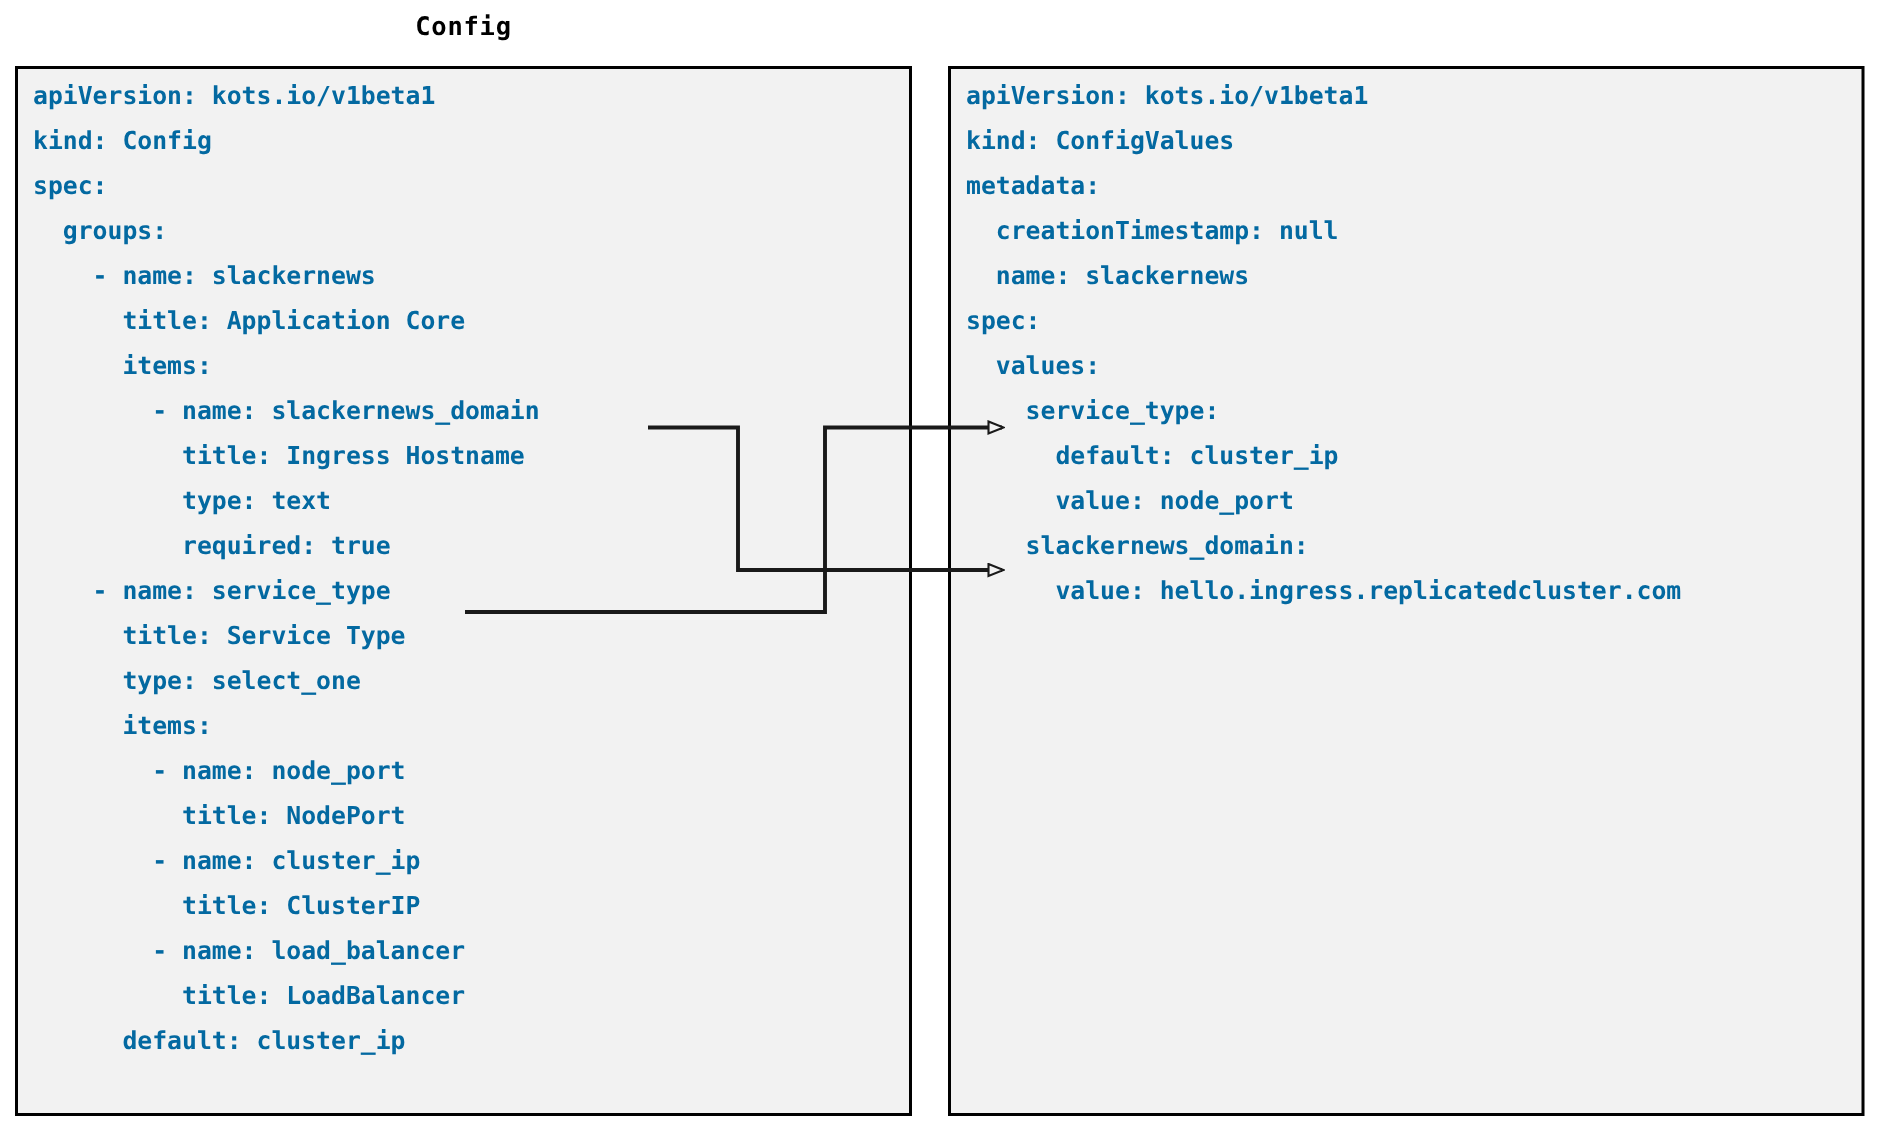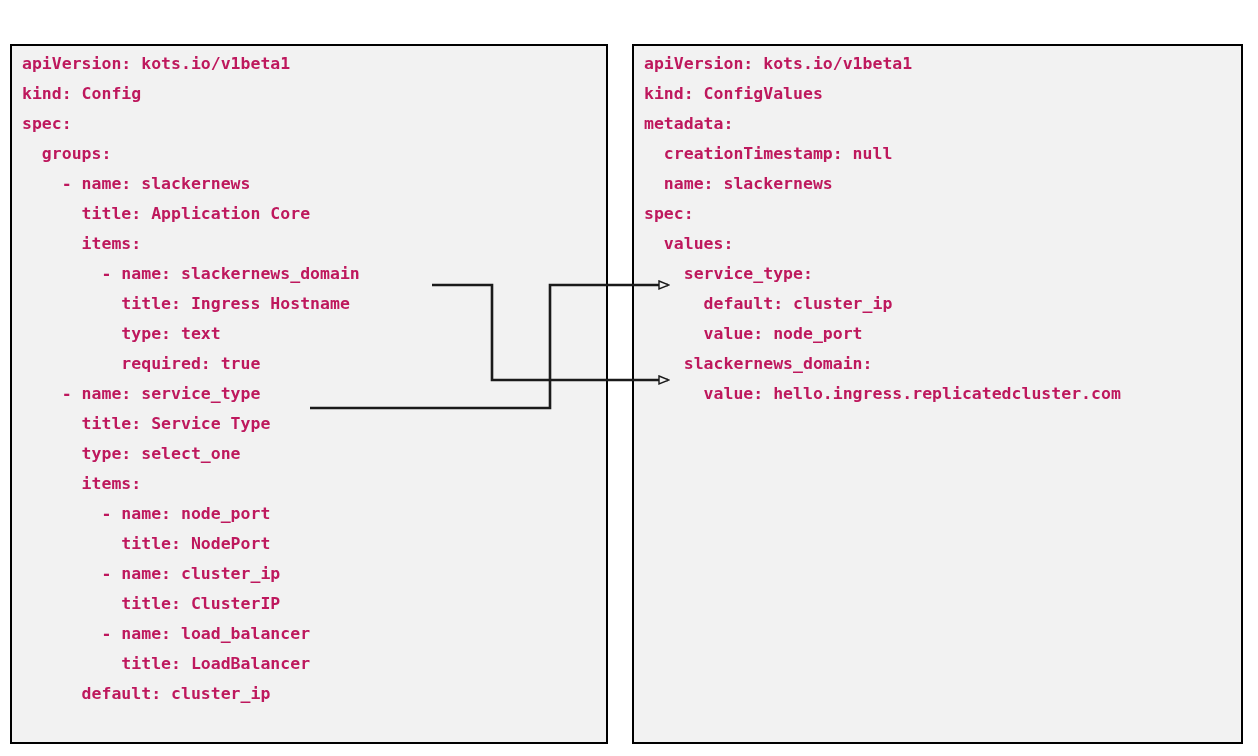--- a/index.html
+++ b/index.html
@@ -48,21 +48,21 @@
   #panel-values  { left: 632px; width: 611px; }
 
   
   .yaml {
     position: absolute;
     left: 10px;
     top: 3px;
     font-family: "DejaVu Sans Mono", "Liberation Mono", monospace;
     font-size: 16.5px;
     font-weight: bold;
-    color: #be185d;
+    color: #0369a1;
     line-height: 30px;
     white-space: pre;
     letter-spacing: 0px;
   }
   .yaml .line {
     height: 30px;
     white-space: pre;
   }
 
   
@@ -73,20 +73,21 @@
     width: 1258px;
     height: 756px;
     pointer-events: none;
   }
 </style>
 </head>
 <body>
 
 <div id="canvas">
 
+  <div class="panel-title" id="title-config">Config</div>
 
 
   <div class="panel" id="panel-config" style="background: rgb(242, 242, 242); border-color: rgb(0, 0, 0);">
     <div class="yaml" id="yaml-config"><div class="line">apiVersion: kots.io/v1beta1</div><div class="line">kind: Config</div><div class="line">spec:</div><div class="line">  groups:</div><div class="line">    - name: slackernews</div><div class="line">      title: Application Core</div><div class="line">      items:</div><div class="line">        - name: slackernews_domain</div><div class="line">          title: Ingress Hostname</div><div class="line">          type: text</div><div class="line">          required: true</div><div class="line">    - name: service_type</div><div class="line">      title: Service Type</div><div class="line">      type: select_one</div><div class="line">      items:</div><div class="line">        - name: node_port</div><div class="line">          title: NodePort</div><div class="line">        - name: cluster_ip</div><div class="line">          title: ClusterIP</div><div class="line">        - name: load_balancer</div><div class="line">          title: LoadBalancer</div><div class="line">      default: cluster_ip</div></div>
   </div>
 
   <div class="panel" id="panel-values" style="background: rgb(242, 242, 242); border-color: rgb(0, 0, 0);">
     <div class="yaml" id="yaml-values"><div class="line">apiVersion: kots.io/v1beta1</div><div class="line">kind: ConfigValues</div><div class="line">metadata:</div><div class="line">  creationTimestamp: null</div><div class="line">  name: slackernews</div><div class="line">spec:</div><div class="line">  values:</div><div class="line">    service_type:</div><div class="line">      default: cluster_ip</div><div class="line">      value: node_port</div><div class="line">    slackernews_domain:</div><div class="line">      value: hello.ingress.replicatedcluster.com</div></div>
   </div>
 

